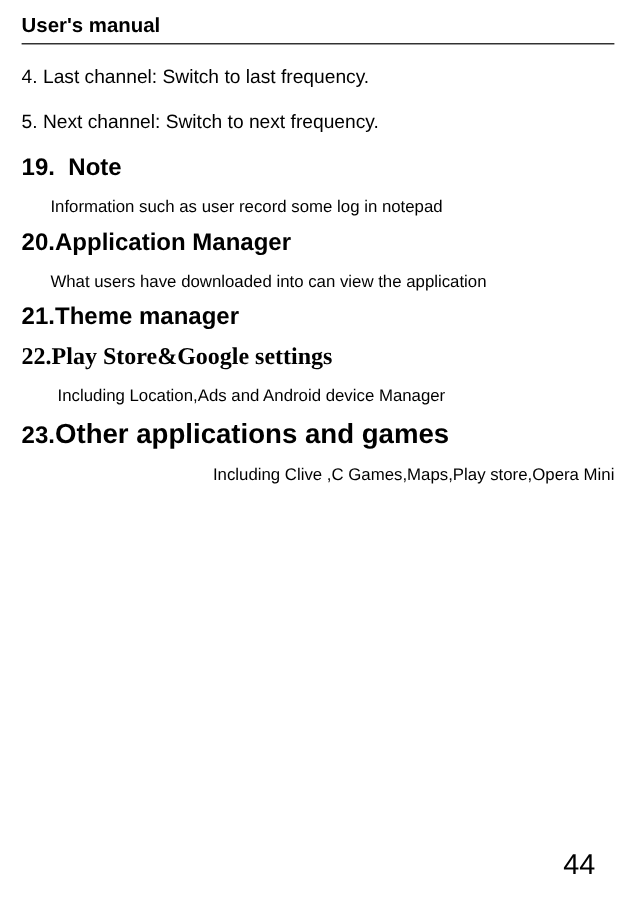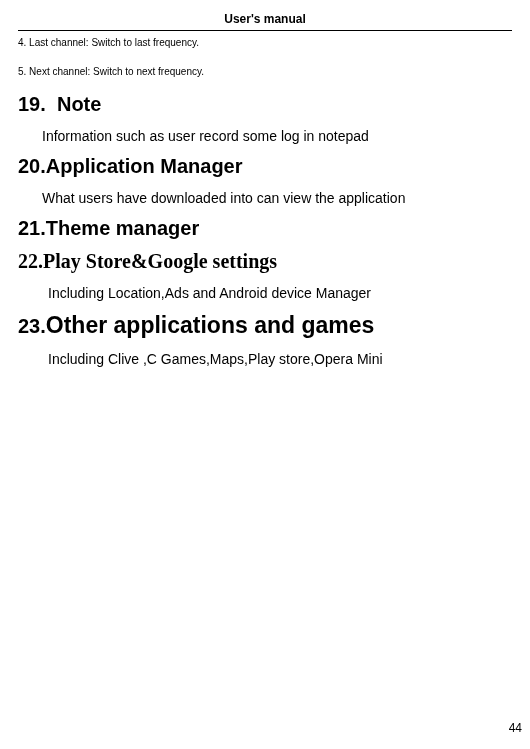--- a/index.html
+++ b/index.html
@@ -10,29 +10,29 @@
     body {
       width: 530px;
       height: 749px;
       font-family: Arial, Helvetica, sans-serif;
       background: #ffffff;
       color: #000000;
       position: relative;
       padding: 12px 18px 18px 18px;
     }
     .header {
-      text-align: center;
+      text-align: left;
       font-weight: bold;
-      font-size: 12px;
+      font-size: 17px;
       padding-bottom: 4px;
       border-bottom: 1.5px solid #000000;
-      margin-bottom: 4px;
+      margin-bottom: 16px;
     }
     .body-line {
-      font-size: 10px;
+      font-size: 16px;
       line-height: 1.5;
       margin-bottom: 14px;
     }
     .section-heading {
       font-weight: bold;
       margin-top: 4px;
       margin-bottom: 10px;
     }
     .h-spaced {
       font-size: 20px;
@@ -66,22 +66,22 @@
     .desc-justify {
       font-size: 14px;
       line-height: 2.4;
       text-align: justify;
       text-justify: inter-word;
       margin-bottom: 2px;
     }
     .page-number {
       position: absolute;
       bottom: 14px;
-      right: 8px;
-      font-size: 12px;
+      right: 34px;
+      font-size: 24px;
     }
     .indent-wrap {
       margin-left: 24px;
       text-indent: 0;
     }
     .theme-block .first {
       text-indent: 24px;
       margin-left: 0;
       word-spacing: 6px;
     }
@@ -117,15 +117,15 @@
 </div>
 
 <div class="section-heading h-large">
   <span class="num-prefix">22.</span><span class="heading-text">Play Store&amp;Google settings</span>
 </div>
 <div class="desc" style="margin-left:30px;">Including Location,Ads and Android device Manager</div>
 
 <div class="section-heading h-larger">
   <span class="num-prefix">23.</span><span class="heading-text">Other applications and games</span>
 </div>
-<div class="desc" style="margin-left:30px;">Including Clive ,C Games,Maps,Play store,Opera Mini</div>
+<div class="desc" style="margin-left:30px;text-align:right;">Including Clive ,C Games,Maps,Play store,Opera Mini</div>
 
 <div class="page-number">44</div>
 
 </body></html>

